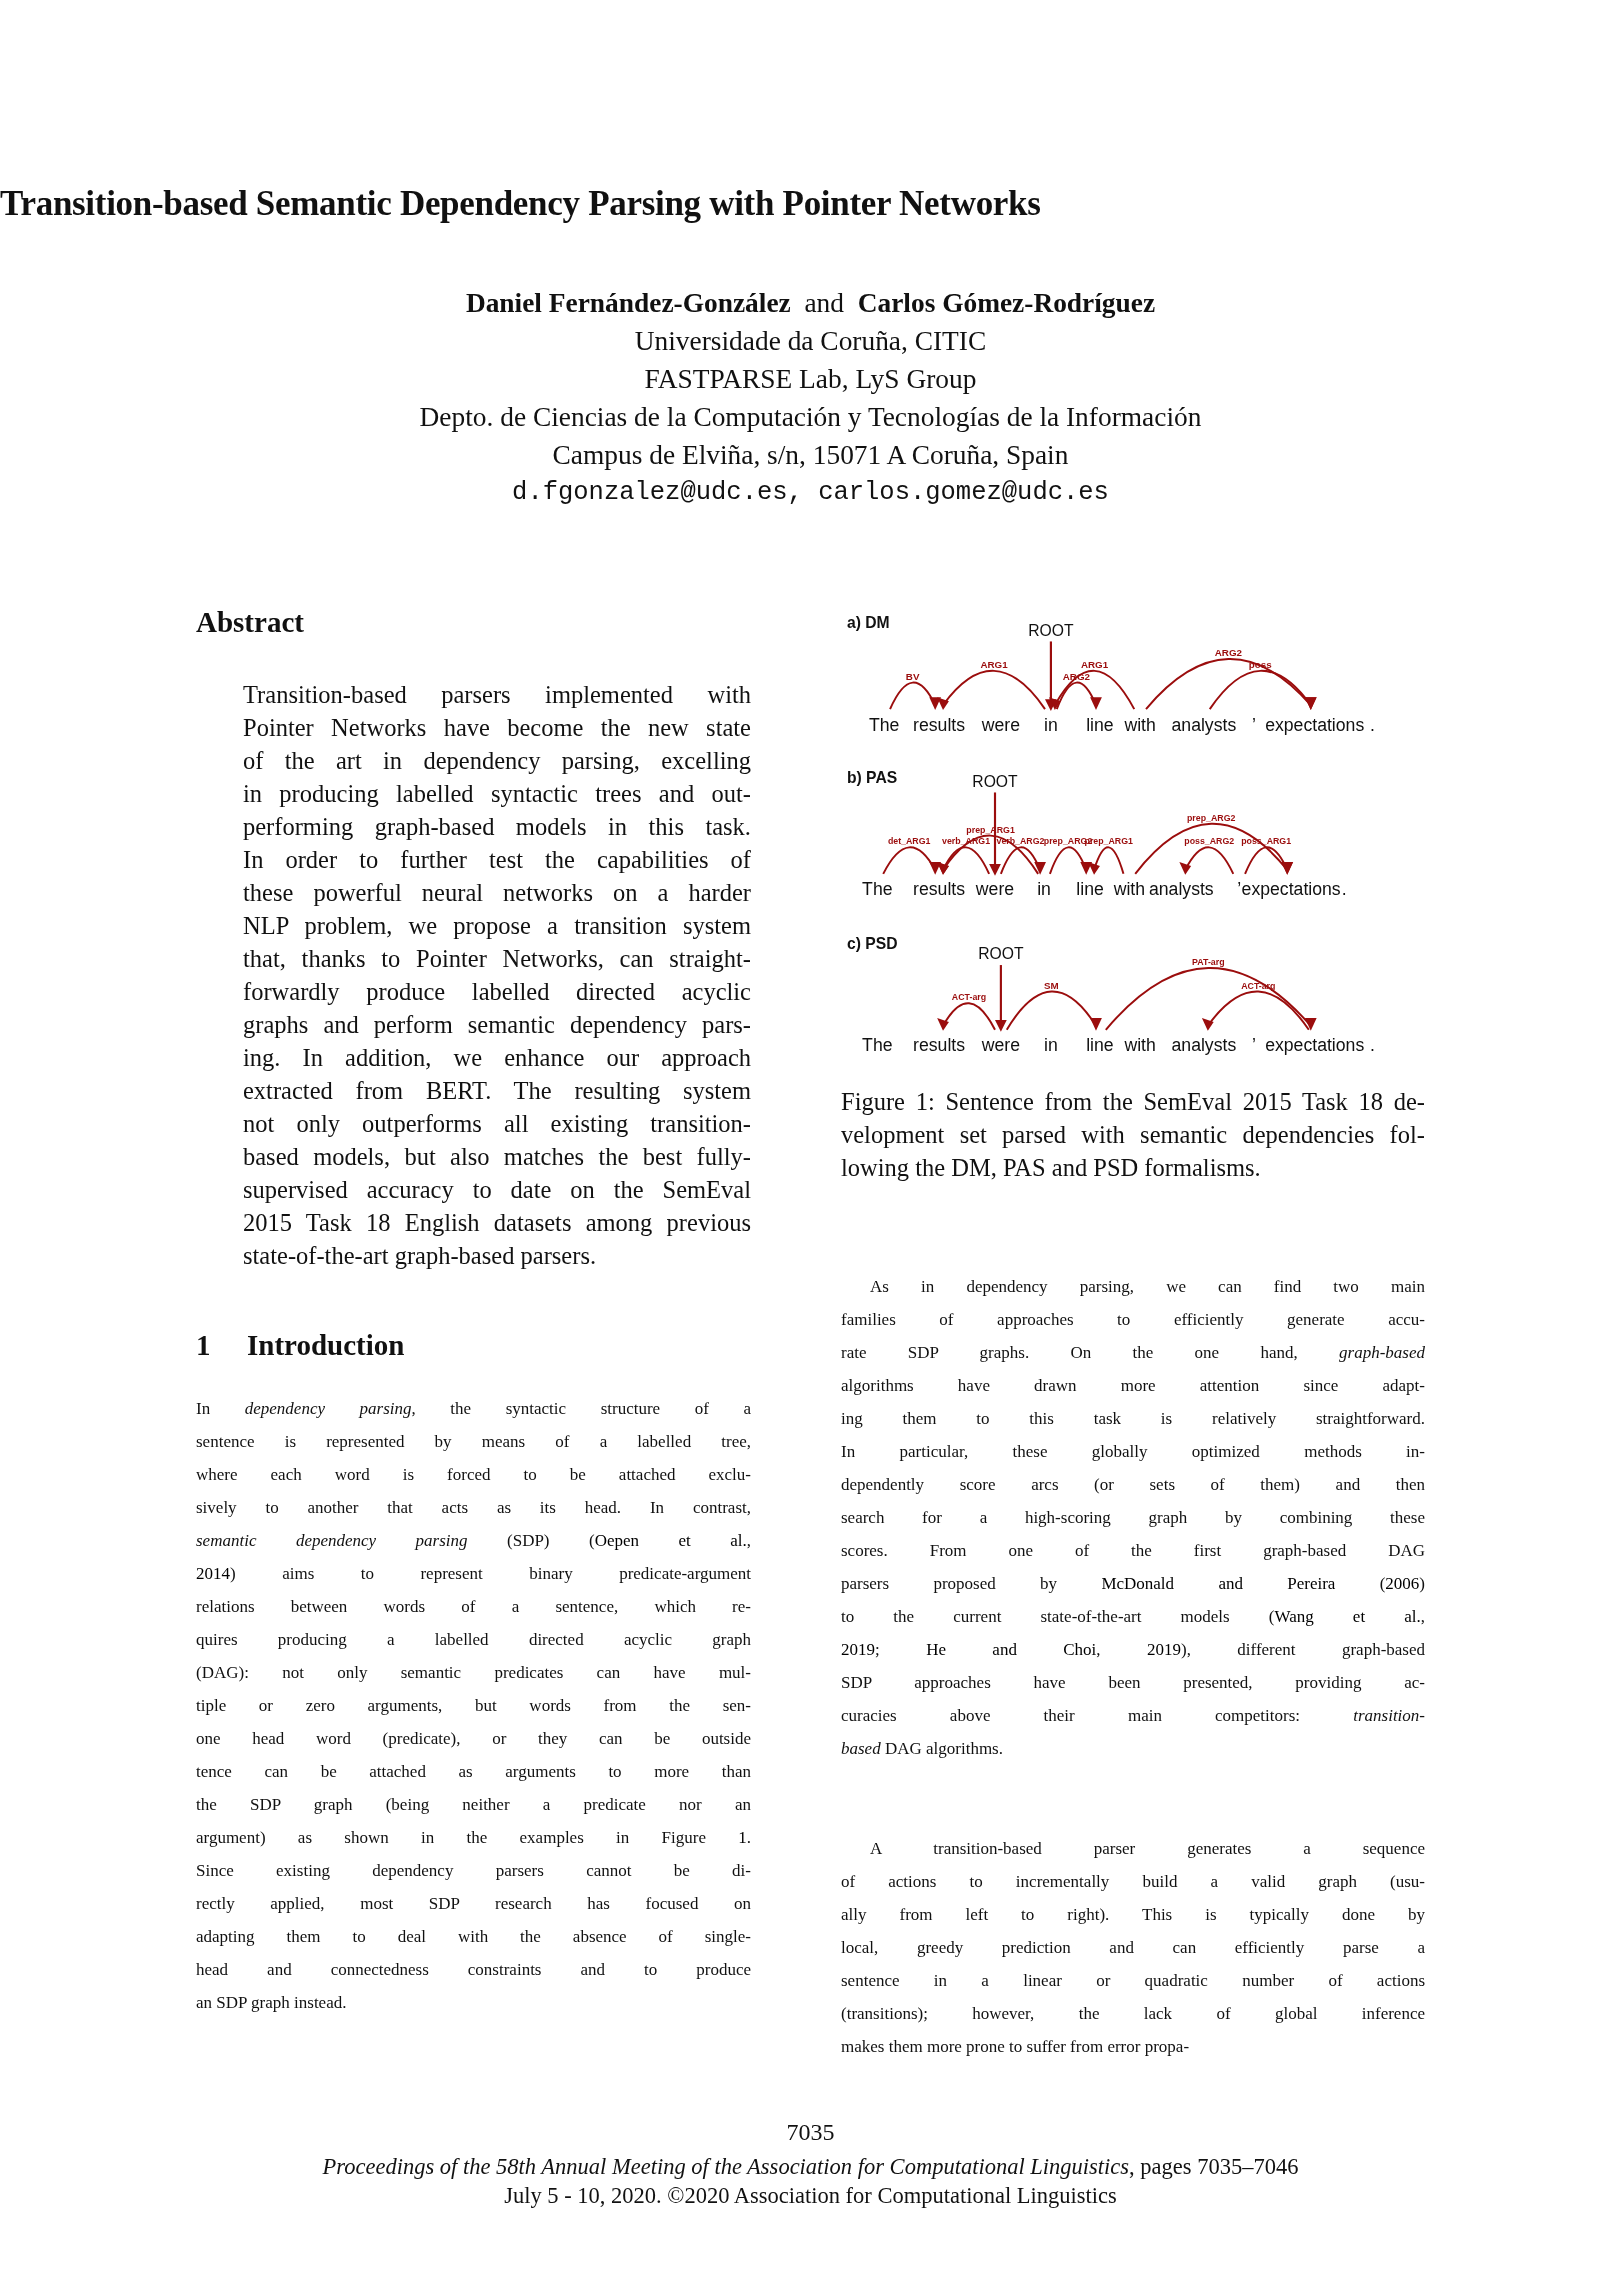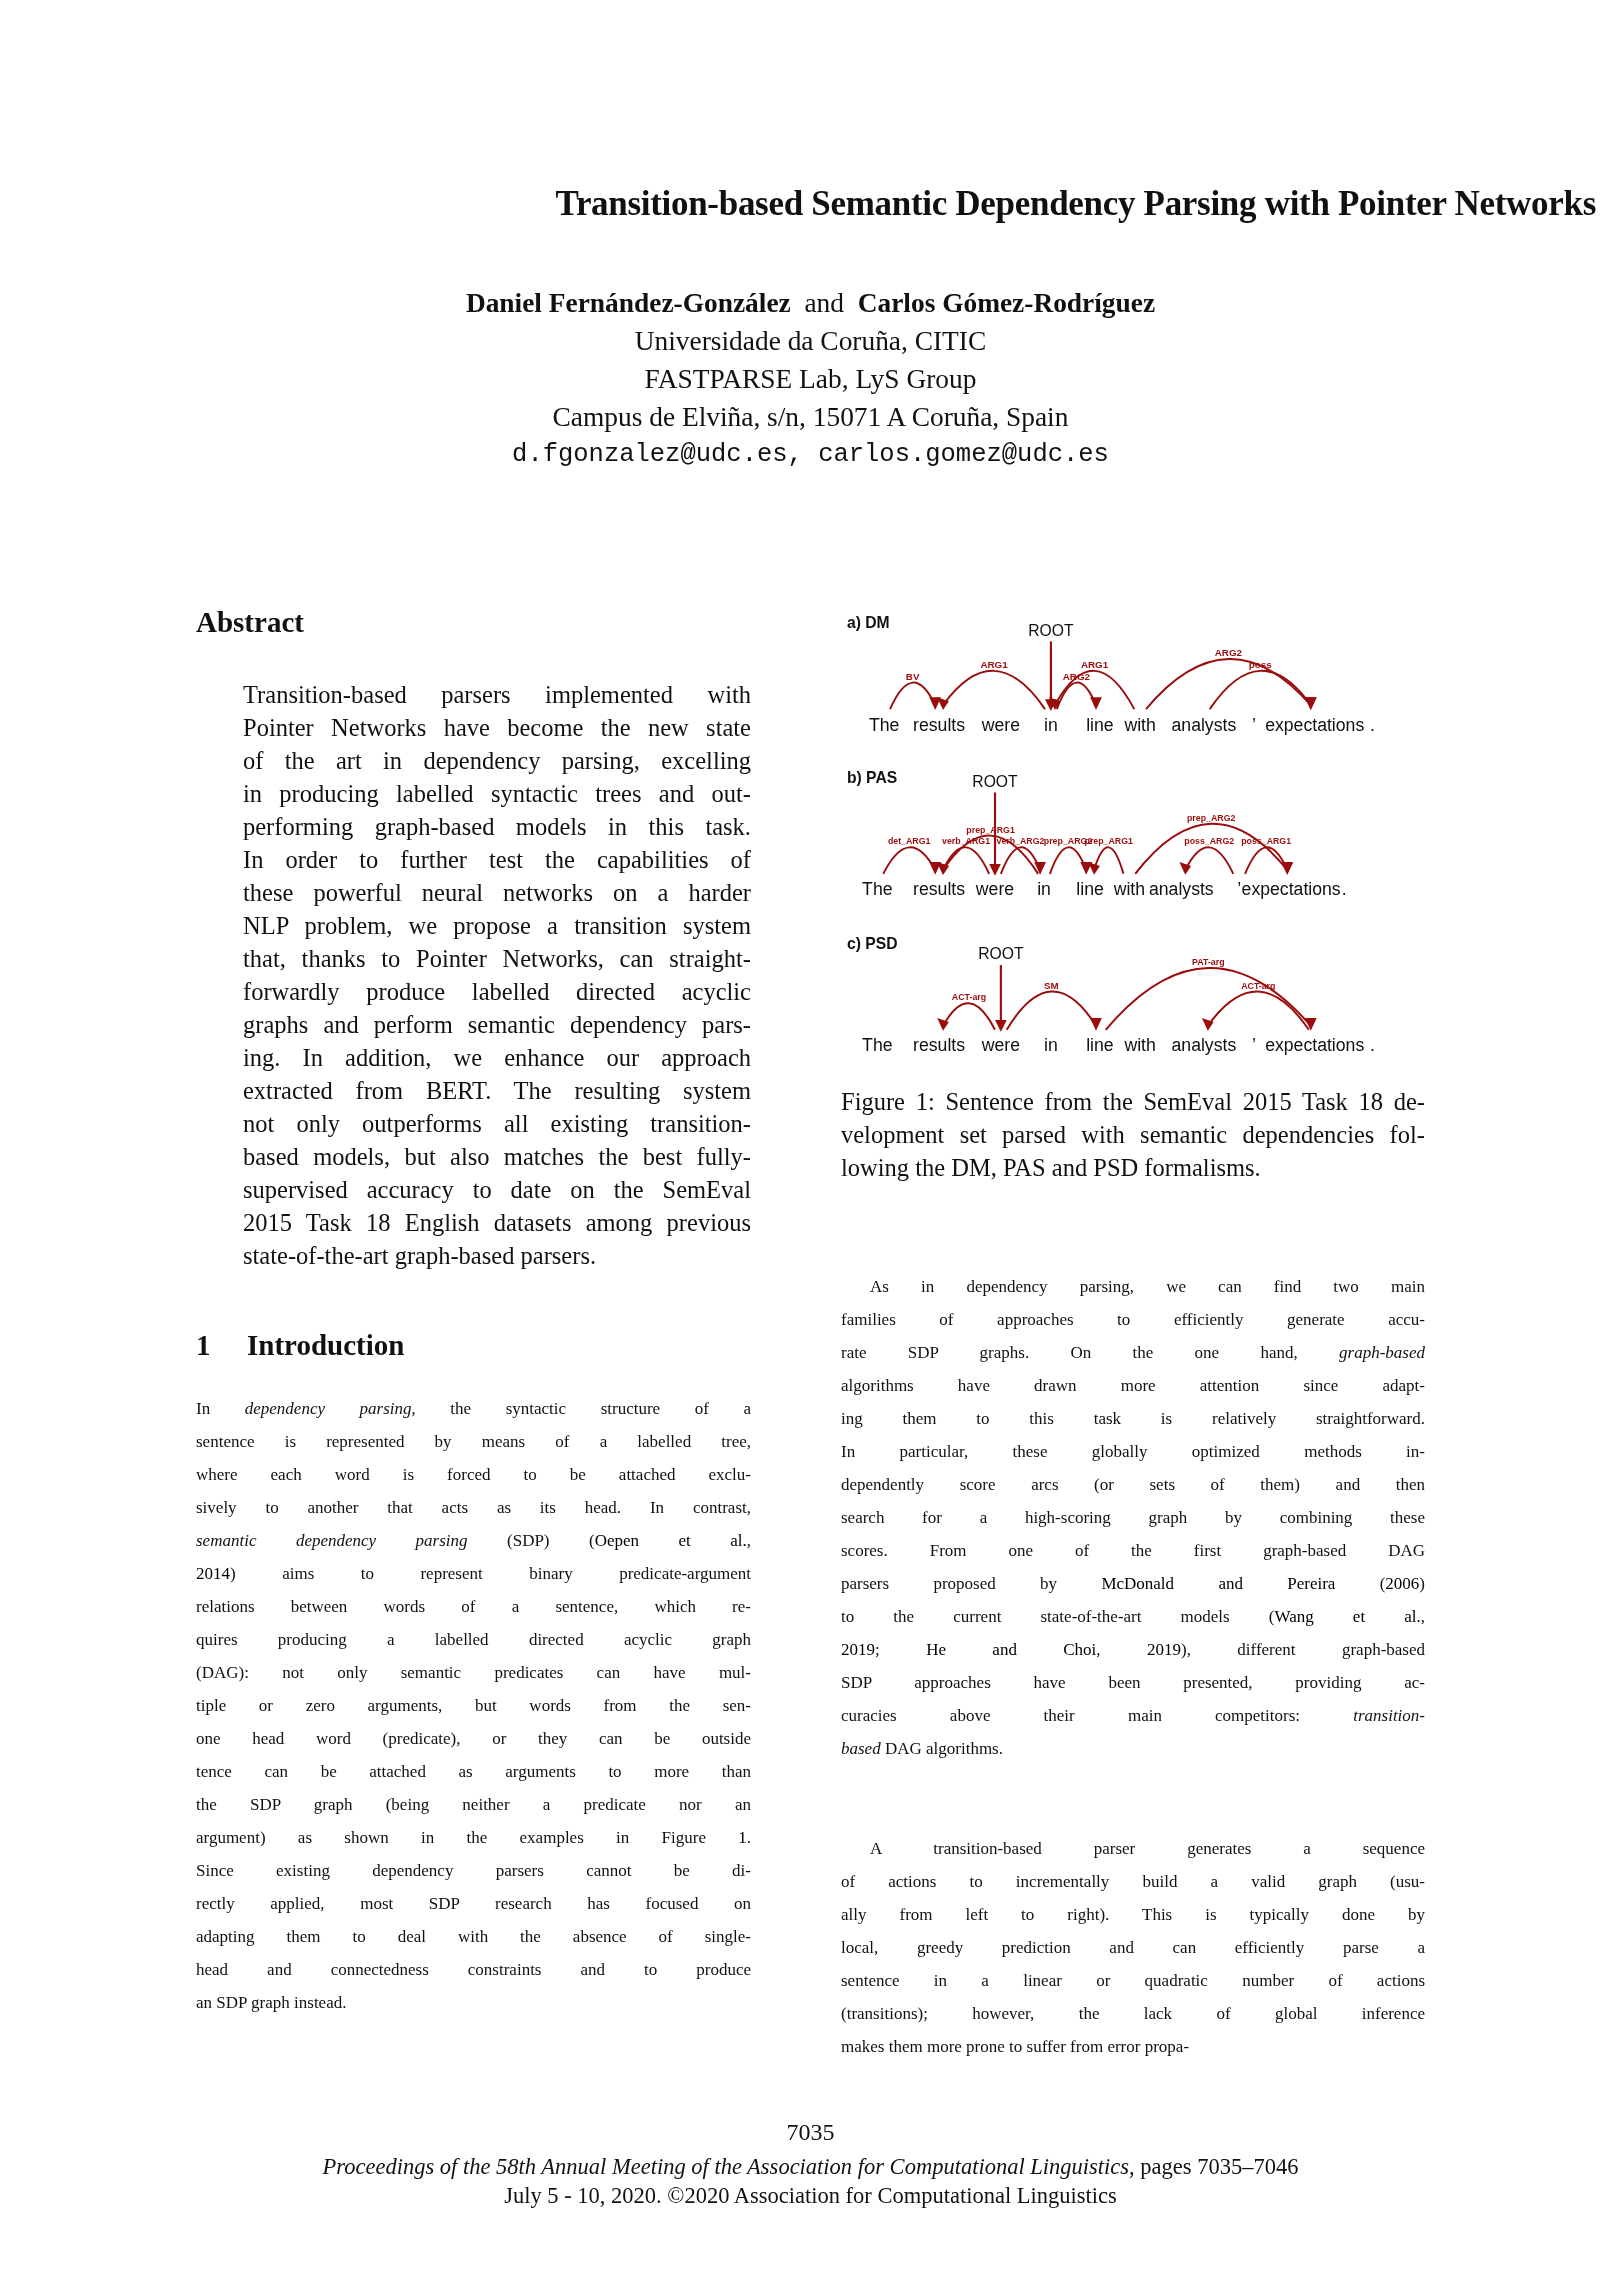--- a/index.html
+++ b/index.html
@@ -1,19 +1,19 @@
 <!DOCTYPE html>
 <html><head>
 <meta charset="utf-8">
 <style>
   html, body { margin: 0; padding: 0; background: #ffffff; }
   body { width: 1621px; height: 2293px; position: relative; overflow: hidden;
          font-family: "Liberation Serif", serif; color: #111; }
   .abs { position: absolute; }
-  .title { top: 184px; left: 0; width: 1596px; text-align: right; font-weight: bold;
+  .title { top: 184px; left: 0; width: 1596px; text-align: left; font-weight: bold;
            font-size: 35px; letter-spacing: -0.3px; }
   .authors { top: 284px; left: 0; width: 1621px; text-align: center; font-size: 27.4px; line-height: 38px; }
   .authors .b { font-weight: bold; }
   .authors .mono { font-family: "Liberation Mono", monospace; font-size: 25.5px; }
   .h-abstract { top: 606px; left: 196px; width: 555px; text-align: left; font-weight: bold; font-size: 29px; }
   .abstract { top: 678px; left: 243px; width: 508px; font-size: 24.5px; line-height: 33px; text-align: justify; }
   .abstract .ln { display: block; text-align: justify; text-align-last: justify; white-space: nowrap; height: 33px; }
   .abstract .ln.last { text-align-last: left; }
   .h-intro { top: 1329px; left: 196px; font-weight: bold; font-size: 29px; }
   .h-intro .num { display: inline-block; width: 51px; }
@@ -40,20 +40,21 @@
 <div class="abs title">Transition-based Semantic Dependency Parsing with Pointer Networks</div>
 
 <div class="abs authors">
   <div>
     <span class="b">Daniel Fernández-González</span>
     &nbsp;<span>and</span>&nbsp;
     <span class="b">Carlos Gómez-Rodríguez</span>
   </div>
   <div>Universidade da Coruña, CITIC</div>
   <div>FASTPARSE Lab, LyS Group</div>
+  <div>Depto. de Ciencias de la Computación y Tecnologías de la Información</div>
   <div>Campus de Elviña, s/n, 15071 A Coruña, Spain</div>
   <div class="mono">d.fgonzalez@udc.es, carlos.gomez@udc.es</div>
 </div>
 
 <div class="abs h-abstract">Abstract</div>
 <div class="abs abstract" id="abstract-body">
     <span class="ln">Transition-based parsers implemented with</span>
     <span class="ln">Pointer Networks have become the new state</span>
     <span class="ln">of the art in dependency parsing, excelling</span>
     <span class="ln">in producing labelled syntactic trees and out-</span>

